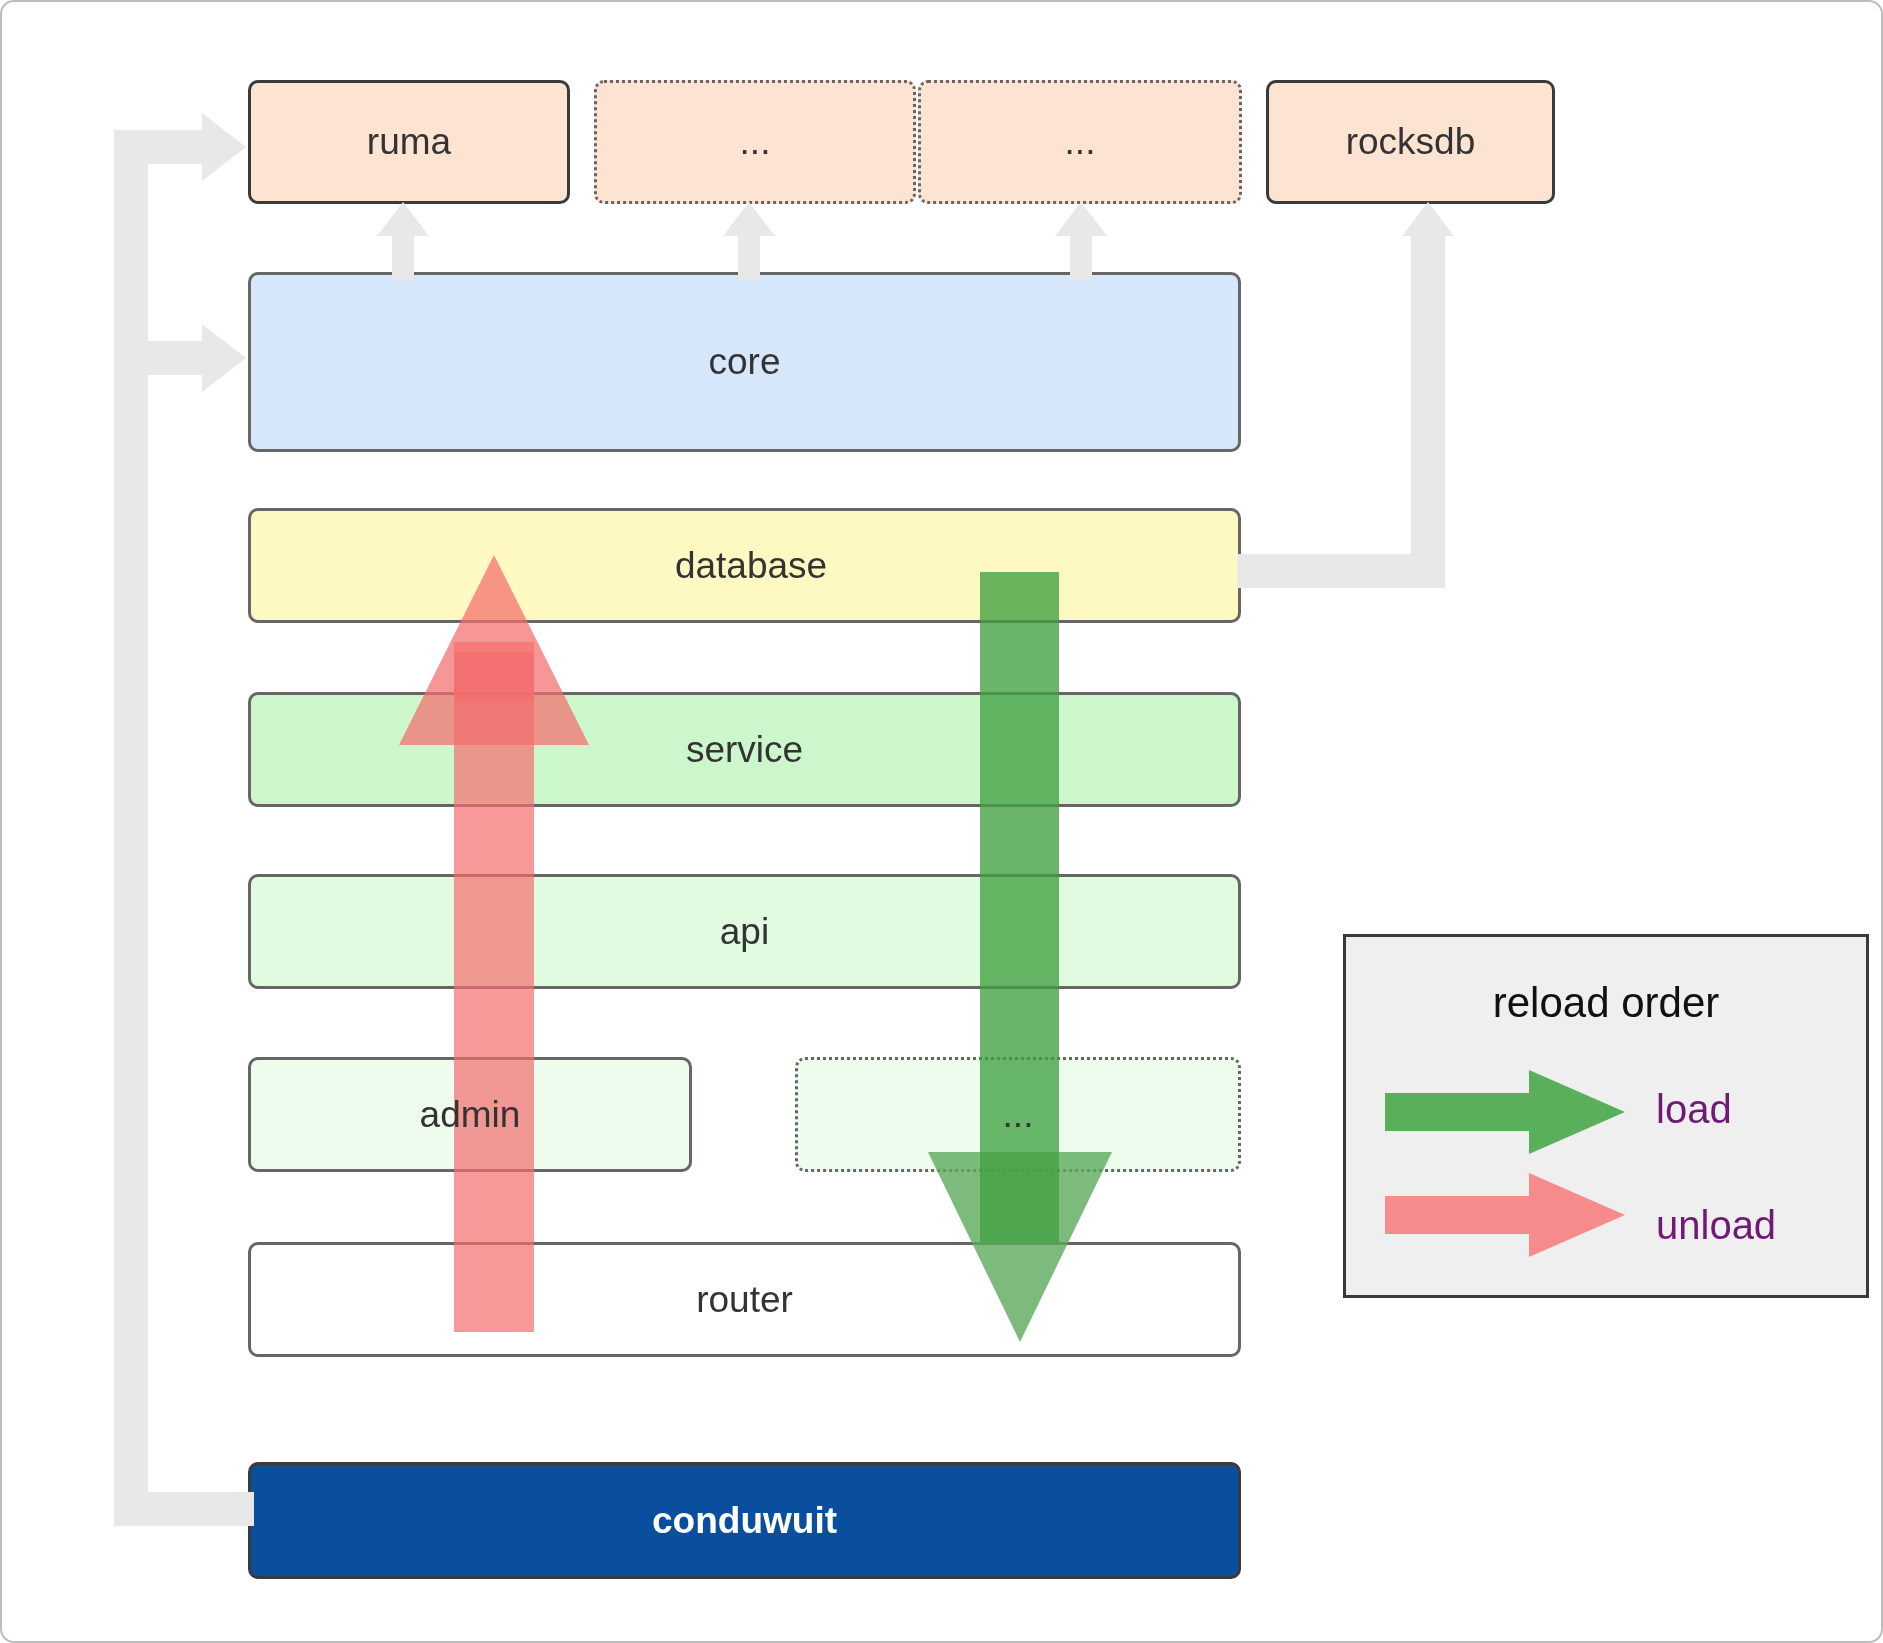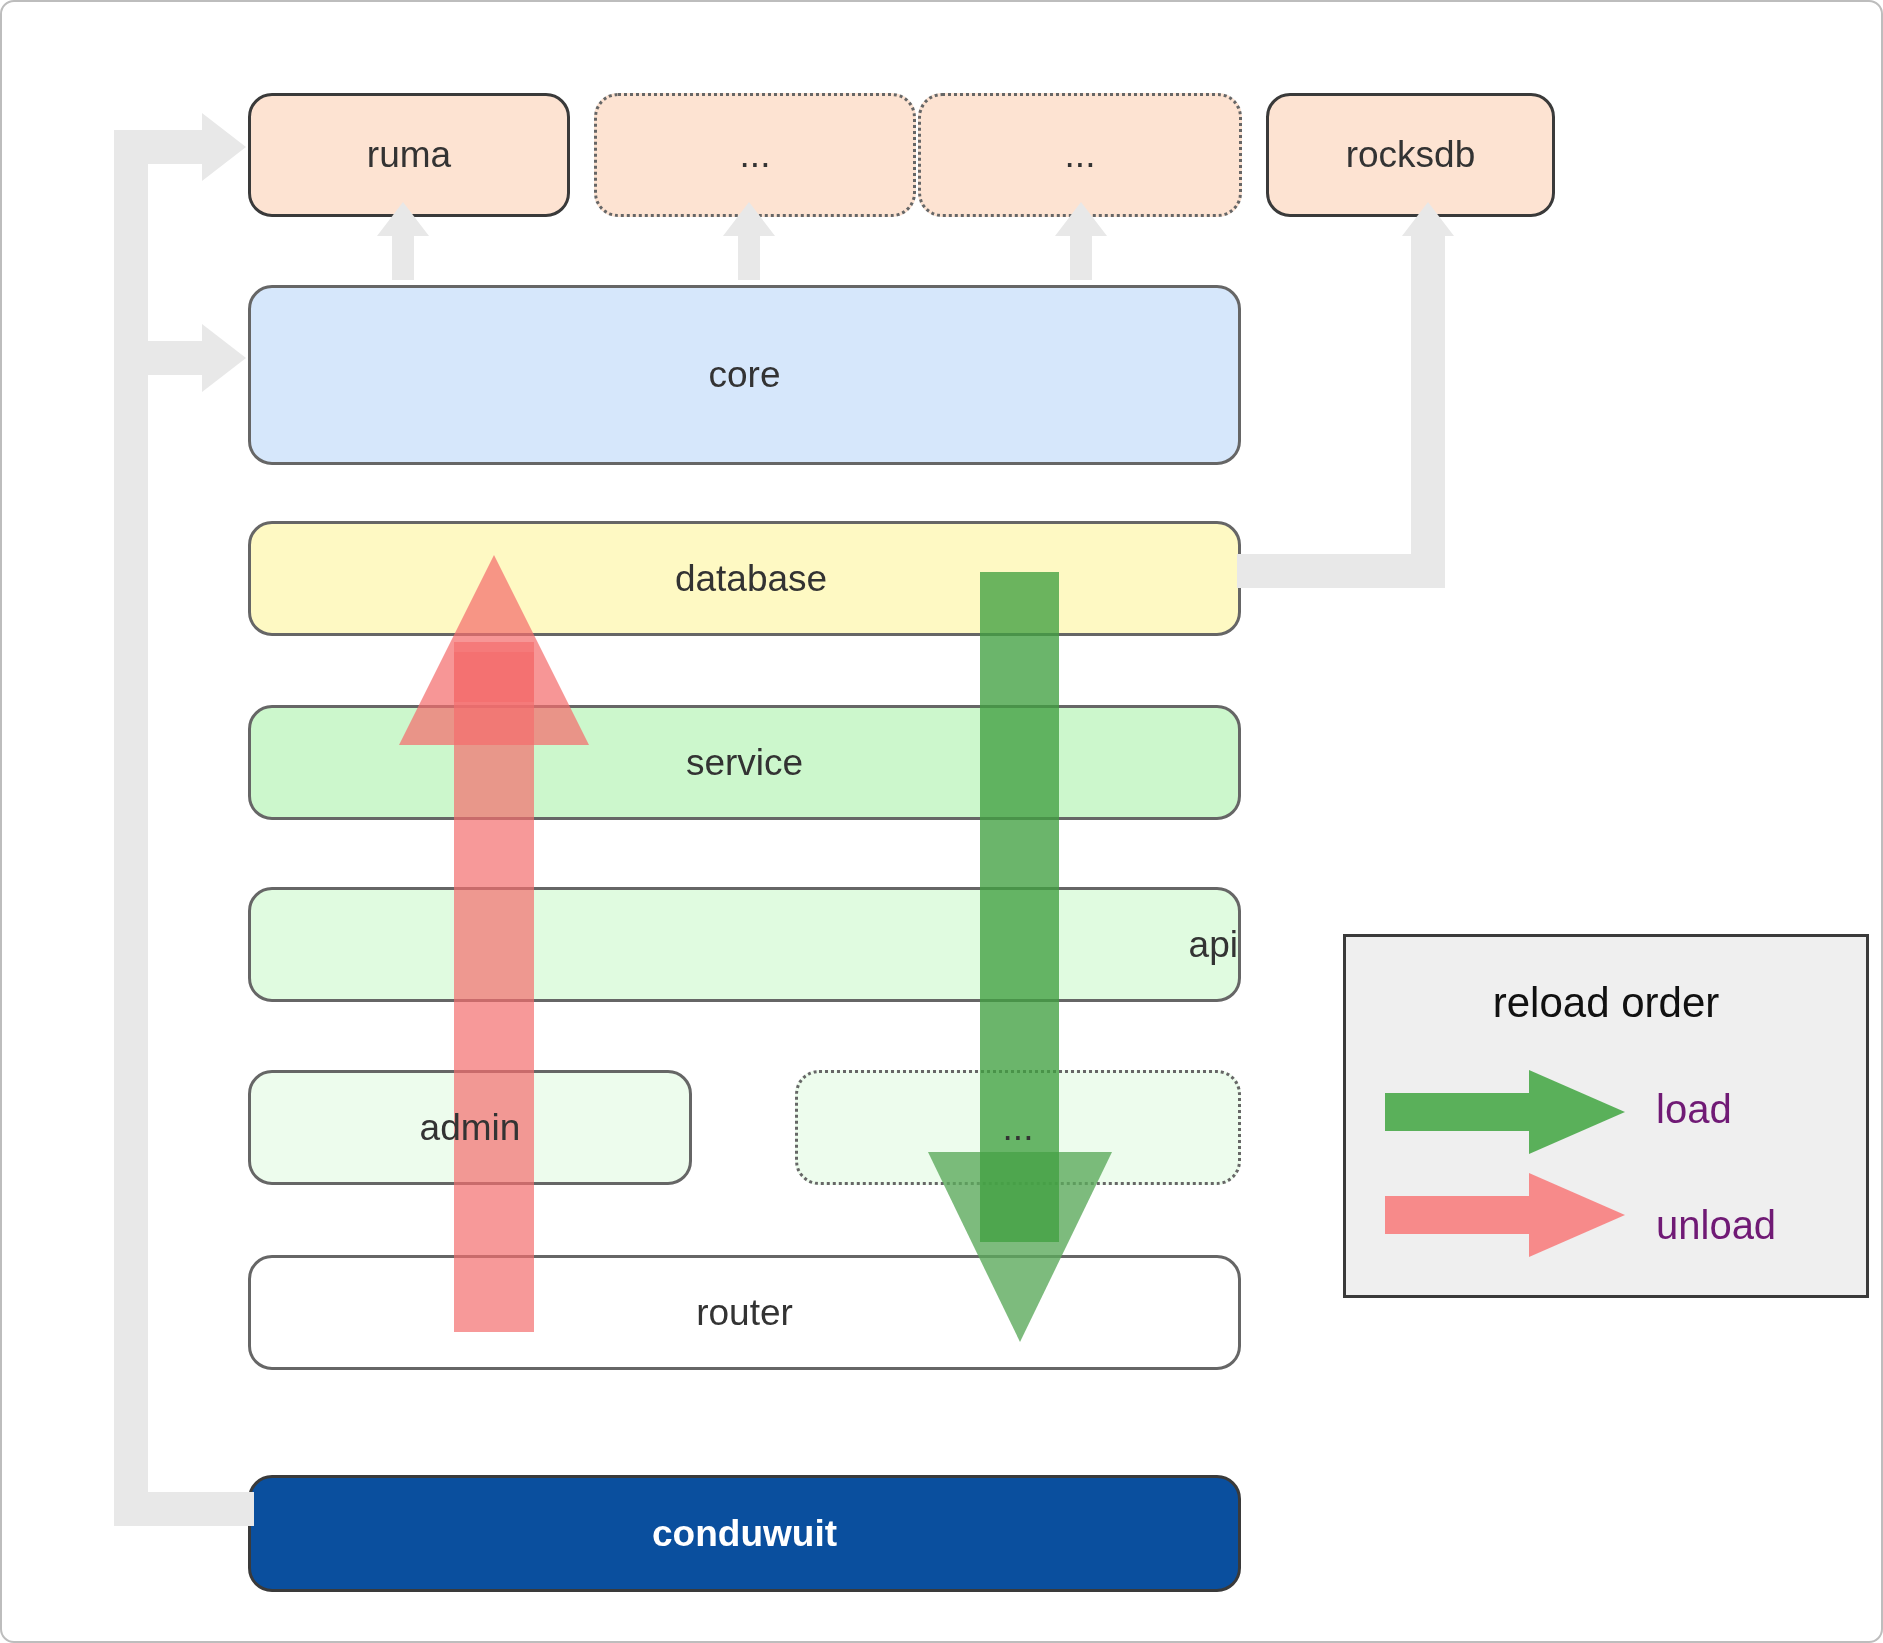--- a/index.html
+++ b/index.html
@@ -12,22 +12,21 @@
     border-radius:14px;
     box-sizing:border-box;
     overflow:hidden;
   }
   .box{
     position:absolute;
     box-sizing:border-box;
     display:flex;align-items:center;justify-content:center;
     color:#333333;
     font-size:37px;
-    border-radius:24px;
-    margin-top:13px;
+    border-radius:10px;
   }
   .box.solid{border:3px solid #666666;}
   .box.dark{border:3px solid #3a3a3a;}
   .box.dotted{border:3px dotted #666666;}
 
   .lbl{position:relative;z-index:6;}
 
   
   .conn{position:absolute;background:#e8e8e8;z-index:1;}
   .arrowhead-up{
@@ -119,21 +118,21 @@
   </div>
 
   <div class="box solid" style="left:246px; top:506px; width:993px; height:115px; background:#fef9c3;padding-left:13px;">
     <span class="lbl">database</span>
   </div>
 
   <div class="box solid" style="left:246px; top:690px; width:993px; height:115px; background:#ccf7cc;">
     <span class="lbl">service</span>
   </div>
 
-  <div class="box solid" style="left:246px; top:872px; width:993px; height:115px; background:#e0fbe0;justify-content:flex-end;">
+  <div class="box solid" style="left:246px; top:872px; width:993px; height:115px; background:#e0fbe0;">
     <span class="lbl">api</span>
   </div>
 
   <div class="box solid" style="left:246px; top:1055px; width:444px; height:115px; background:#edfced;">
     <span class="lbl">admin</span>
   </div>
 
   <div class="box dotted" style="left:793px; top:1055px; width:446px; height:115px; background:#edfced;">
     <span class="lbl">...</span>
   </div>

